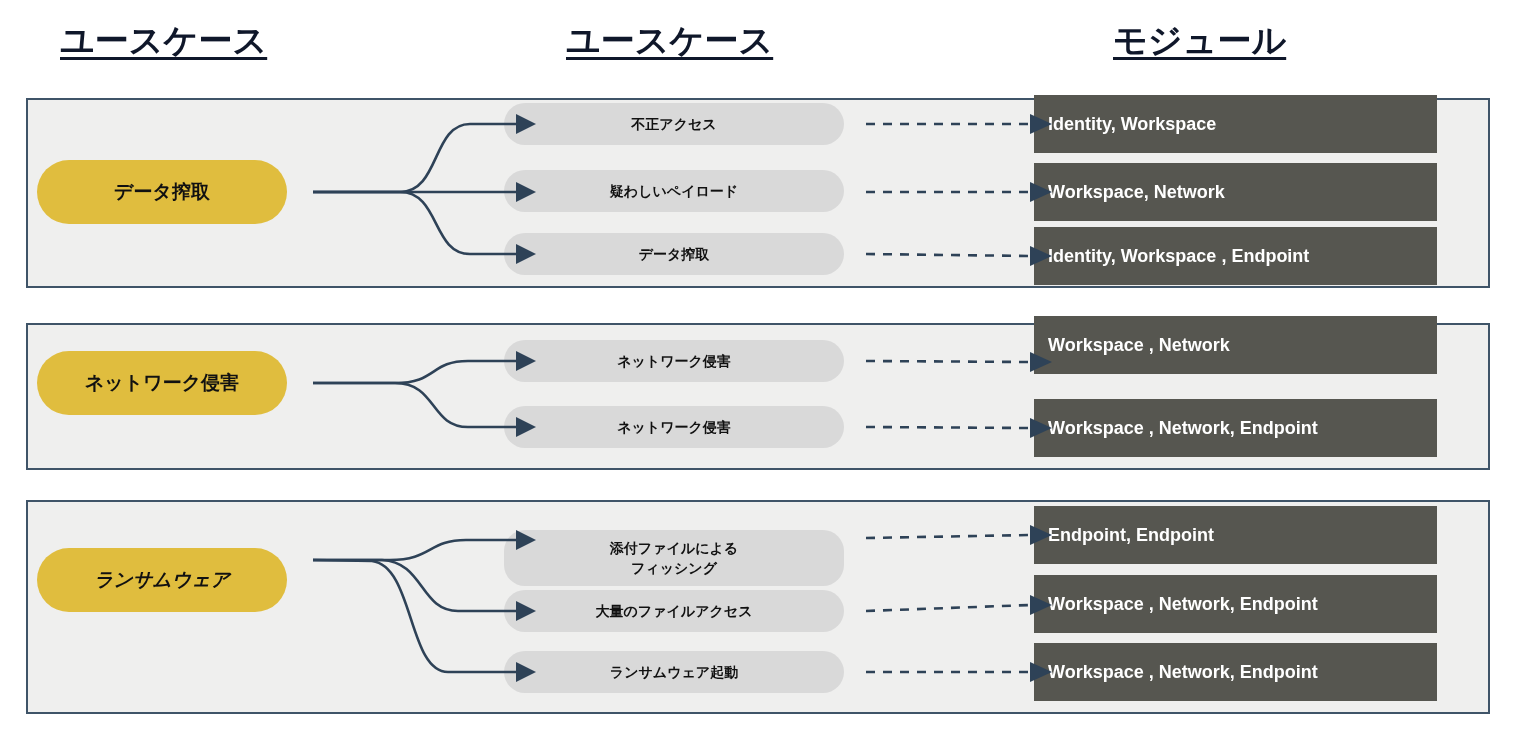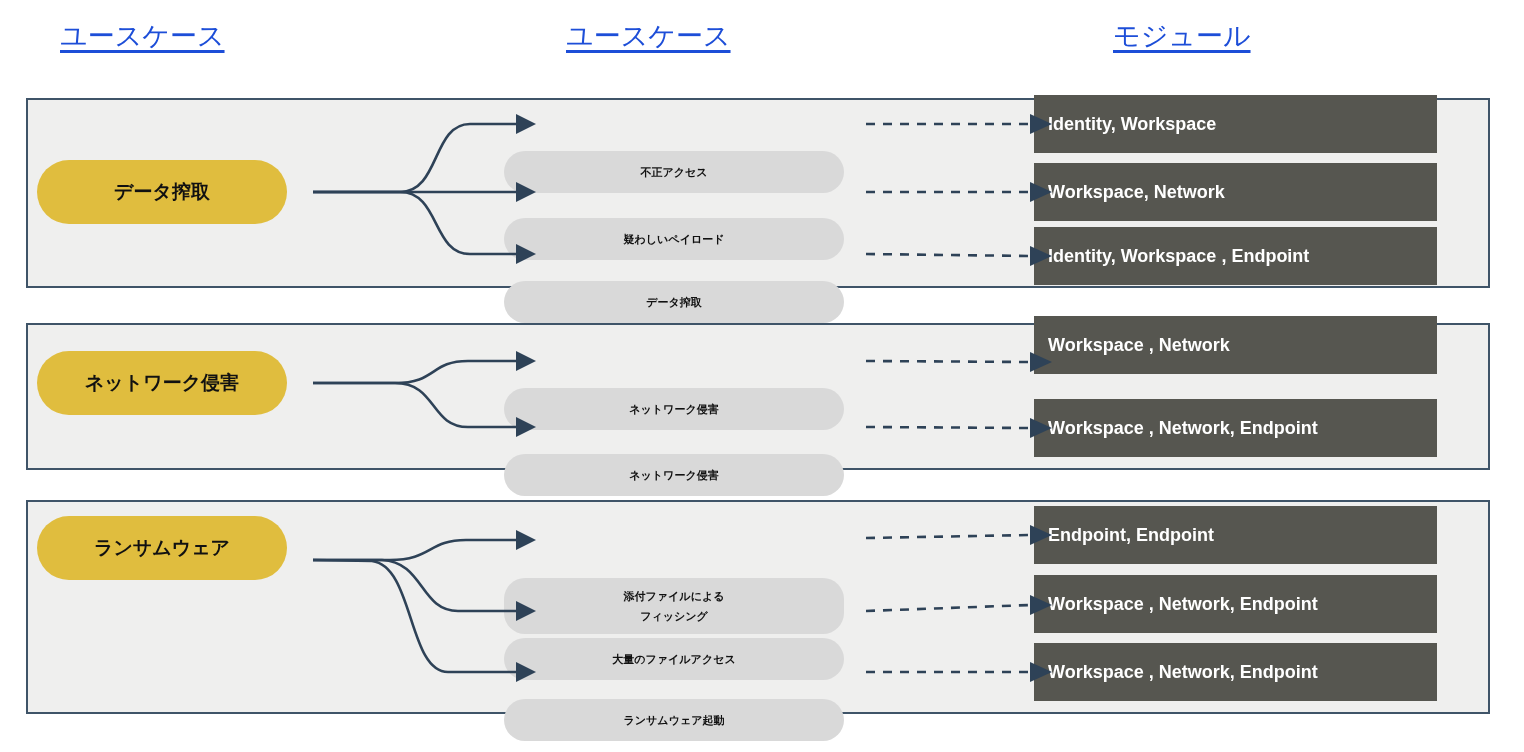--- a/index.html
+++ b/index.html
@@ -11,23 +11,23 @@
     width: 1524px;
     height: 752px;
     position: relative;
     font-family: "Liberation Sans", "DejaVu Sans", sans-serif;
     overflow: hidden;
   }
 
   
   .col-header {
     position: absolute;
-    font-weight: normal;
-    font-size: 27px;
-    color: #1d4ed8;
+    font-weight: bold;
+    font-size: 34px;
+    color: #0f172a;
     text-decoration: underline;
     text-underline-offset: 5px;
     text-decoration-thickness: 3px;
     white-space: nowrap;
     letter-spacing: 0px;
   }
   #hdr-usecase  { left: 60px;   top: 18px; }
   #hdr-scenario { left: 566px;  top: 18px; }
   #hdr-module   { left: 1113px; top: 18px; }
 
@@ -68,24 +68,23 @@
     width: 340px;
     height: 42px;
     background: #d9d9d9;
     border-radius: 21px;
     display: flex;
     align-items: center;
     justify-content: center;
     text-align: center;
     color: #111111;
     font-weight: bold;
-    font-size: 11px;
+    font-size: 14px;
     line-height: 20px;
     white-space: pre-line;
-    margin-top: 48px;
   }
   .scenario-pill.tall { height: 56px; }
 
   
   .module-box {
     position: absolute;
     left: 1034px;
     width: 403px;
     height: 58px;
     background: #565650;
@@ -145,21 +144,21 @@
 <div class="usecase-pill" style="top:351px;">ネットワーク侵害</div>
 
 <div class="scenario-pill" style="top:340px;">ネットワーク侵害</div>
 <div class="scenario-pill" style="top:406px;">ネットワーク侵害</div>
 
 <div class="module-box" style="top:316px;">Workspace , Network</div>
 <div class="module-box" style="top:399px;">Workspace , Network, Endpoint</div>
 
 <div class="group-panel" id="group-2"></div>
 
-<div class="usecase-pill" style="top:516px;">ランサムウェア</div>
+<div class="usecase-pill" style="top:548px;font-style:italic;">ランサムウェア</div>
 
 <div class="scenario-pill tall" style="top:530px;">添付ファイルによる
 フィッシング</div>
 <div class="scenario-pill" style="top:590px;">大量のファイルアクセス</div>
 <div class="scenario-pill" style="top:651px;">ランサムウェア起動</div>
 
 <div class="module-box" style="top:506px;">Endpoint, Endpoint</div>
 <div class="module-box" style="top:575px;">Workspace , Network, Endpoint</div>
 <div class="module-box" style="top:643px;">Workspace , Network, Endpoint</div>
 

